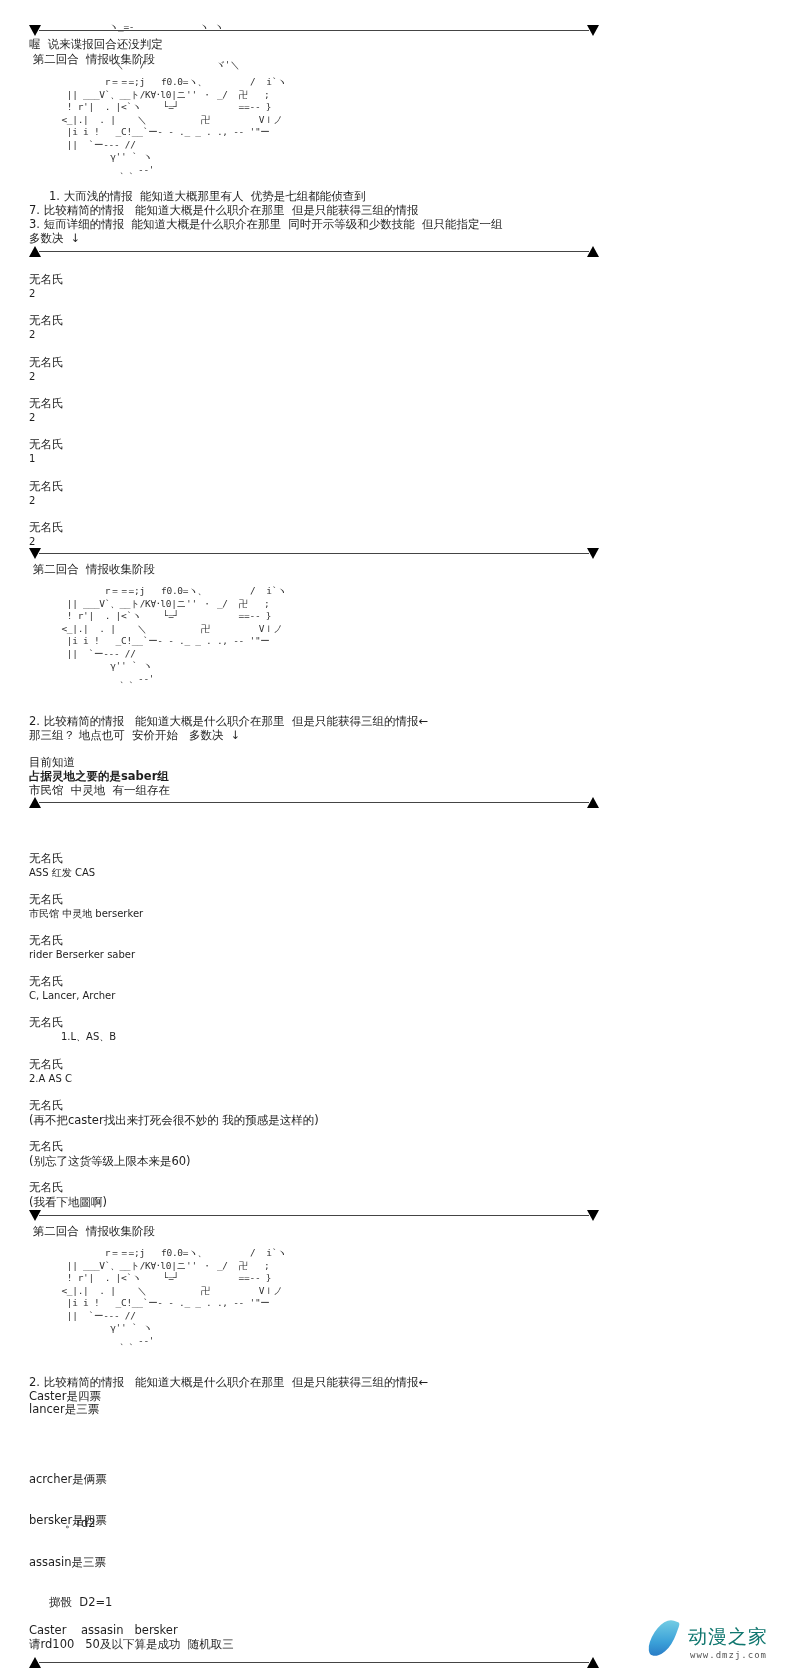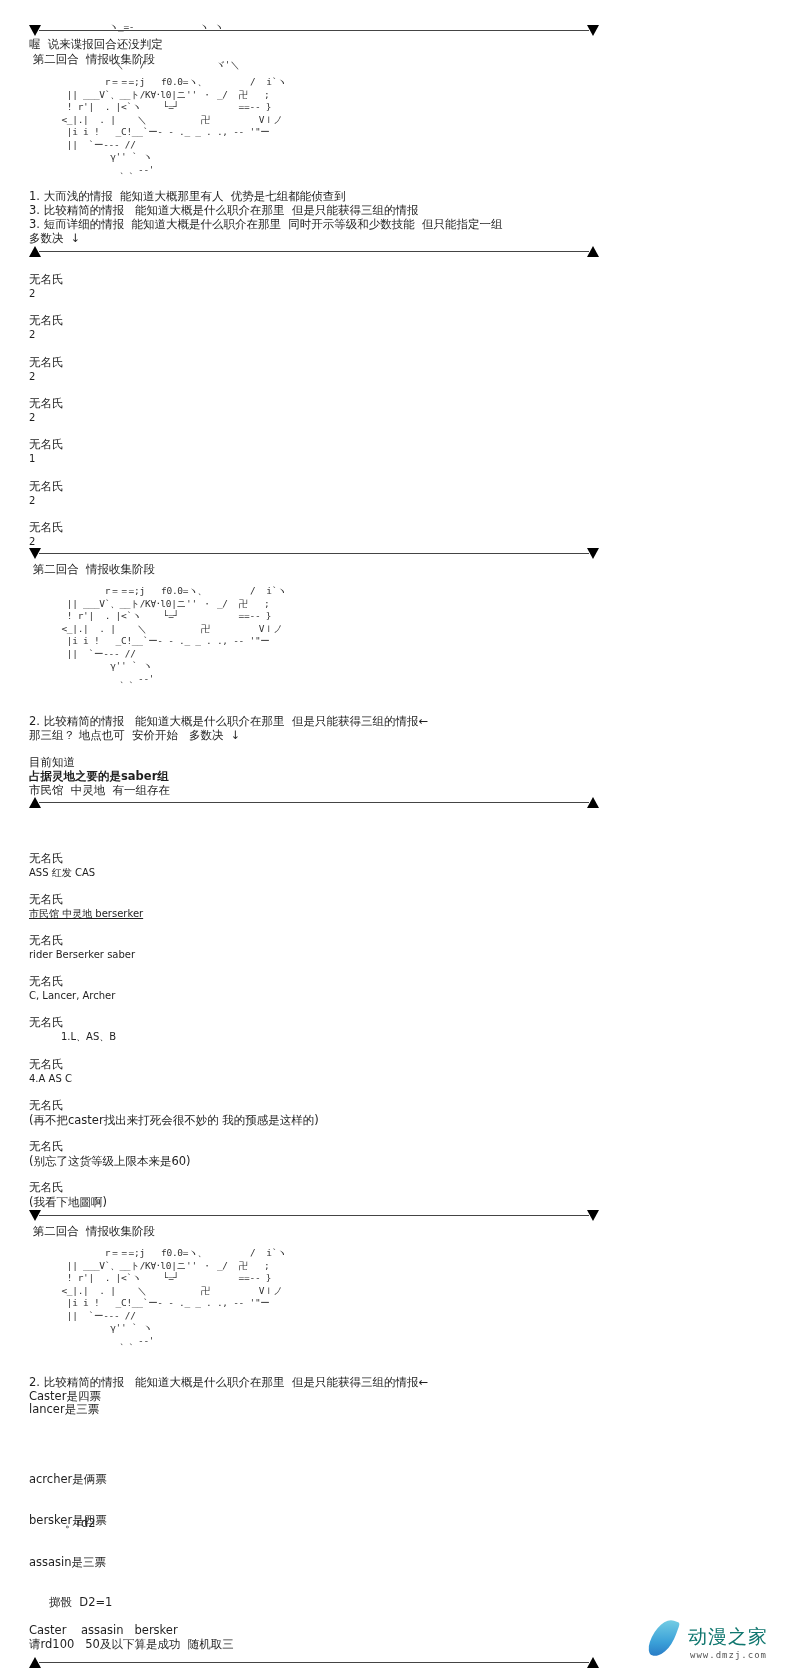--- a/index.html
+++ b/index.html
@@ -40,22 +40,22 @@
 <div class="txt" style="top:37px;">喔  说来谍报回合还没判定</div>
 <div class="txt" style="top:52px;"> 第二回合  情报收集阶段</div>
 <div class="aa" style="top:76px;">         r＝＝=;j   f0.0=ヽ、        /  i`ヽ
   || ___V`、__ト/K∀･l0|ニ'' ・ _/  卍   ;
   ! r'|  . |&lt;`ヽ    └=┘           ==-- }
  &lt;_|.|  . |    ＼          卍         Vｌノ
   |i i !   _C!__`ー‐ - ._ _ . ., -‐ '"ー
   ||  `ー‐‐‐ // 
           γ'' ` ヽ
           ゝ、、‐‐'</div>
-<div class="txt" style="top:189px;">1. 大而浅的情报  能知道大概那里有人  优势是七组都能侦查到</div>
-<div class="txt" style="top:203px;">3. 比较精简的情报   能知道大概是什么职介在那里  但是只能获得三组的情报</div>
+<div class="txt" style="top:189px;margin-left:20px;">1. 大而浅的情报  能知道大概那里有人  优势是七组都能侦查到</div>
+<div class="txt" style="top:203px;">7. 比较精简的情报   能知道大概是什么职介在那里  但是只能获得三组的情报</div>
 <div class="txt" style="top:217px;text-align:right;">3. 短而详细的情报  能知道大概是什么职介在那里  同时开示等级和少数技能  但只能指定一组</div>
 <div class="txt" style="top:231px;">多数决  ↓</div>
 
 <div class="divider up" style="top:246px;">
   <span class="arr l"></span>
   <span class="line"></span>
   <span class="arr r"></span>
 </div>
 
 <div class="txt" style="top:272px;">无名氏</div>
@@ -96,29 +96,29 @@
 
 <div class="divider up" style="top:797px;">
   <span class="arr l"></span>
   <span class="line"></span>
   <span class="arr r"></span>
 </div>
 
 <div class="txt" style="top:851px;">无名氏</div>
 <div class="txt sm" style="top:866px;">ASS 红发 CAS</div>
 <div class="txt" style="top:892px;">无名氏</div>
-<div class="txt sm" style="top:907px;text-decoration:underline;">市民馆 中灵地 berserker</div>
+<div class="txt sm" style="top:907px;">市民馆 中灵地 berserker</div>
 <div class="txt" style="top:933px;">无名氏</div>
 <div class="txt sm" style="top:948px;">rider Berserker saber</div>
 <div class="txt" style="top:974px;">无名氏</div>
 <div class="txt sm" style="top:989px;">C, Lancer, Archer</div>
 <div class="txt" style="top:1015px;">无名氏</div>
 <div class="txt sm" style="top:1030px;margin-left:32px;">1.L、AS、B</div>
 <div class="txt" style="top:1057px;">无名氏</div>
-<div class="txt sm" style="top:1072px;">4.A AS C</div>
+<div class="txt sm" style="top:1072px;">2.A AS C</div>
 <div class="txt" style="top:1098px;">无名氏</div>
 <div class="txt" style="top:1113px;">(再不把caster找出来打死会很不妙的 我的预感是这样的)</div>
 <div class="txt" style="top:1139px;">无名氏</div>
 <div class="txt" style="top:1154px;">(别忘了这货等级上限本来是60)</div>
 <div class="txt" style="top:1180px;">无名氏</div>
 <div class="txt" style="top:1195px;">(我看下地圖啊)</div>
 
 <div class="divider down" style="top:1210px;">
   <span class="arr l"></span>
   <span class="line"></span>

